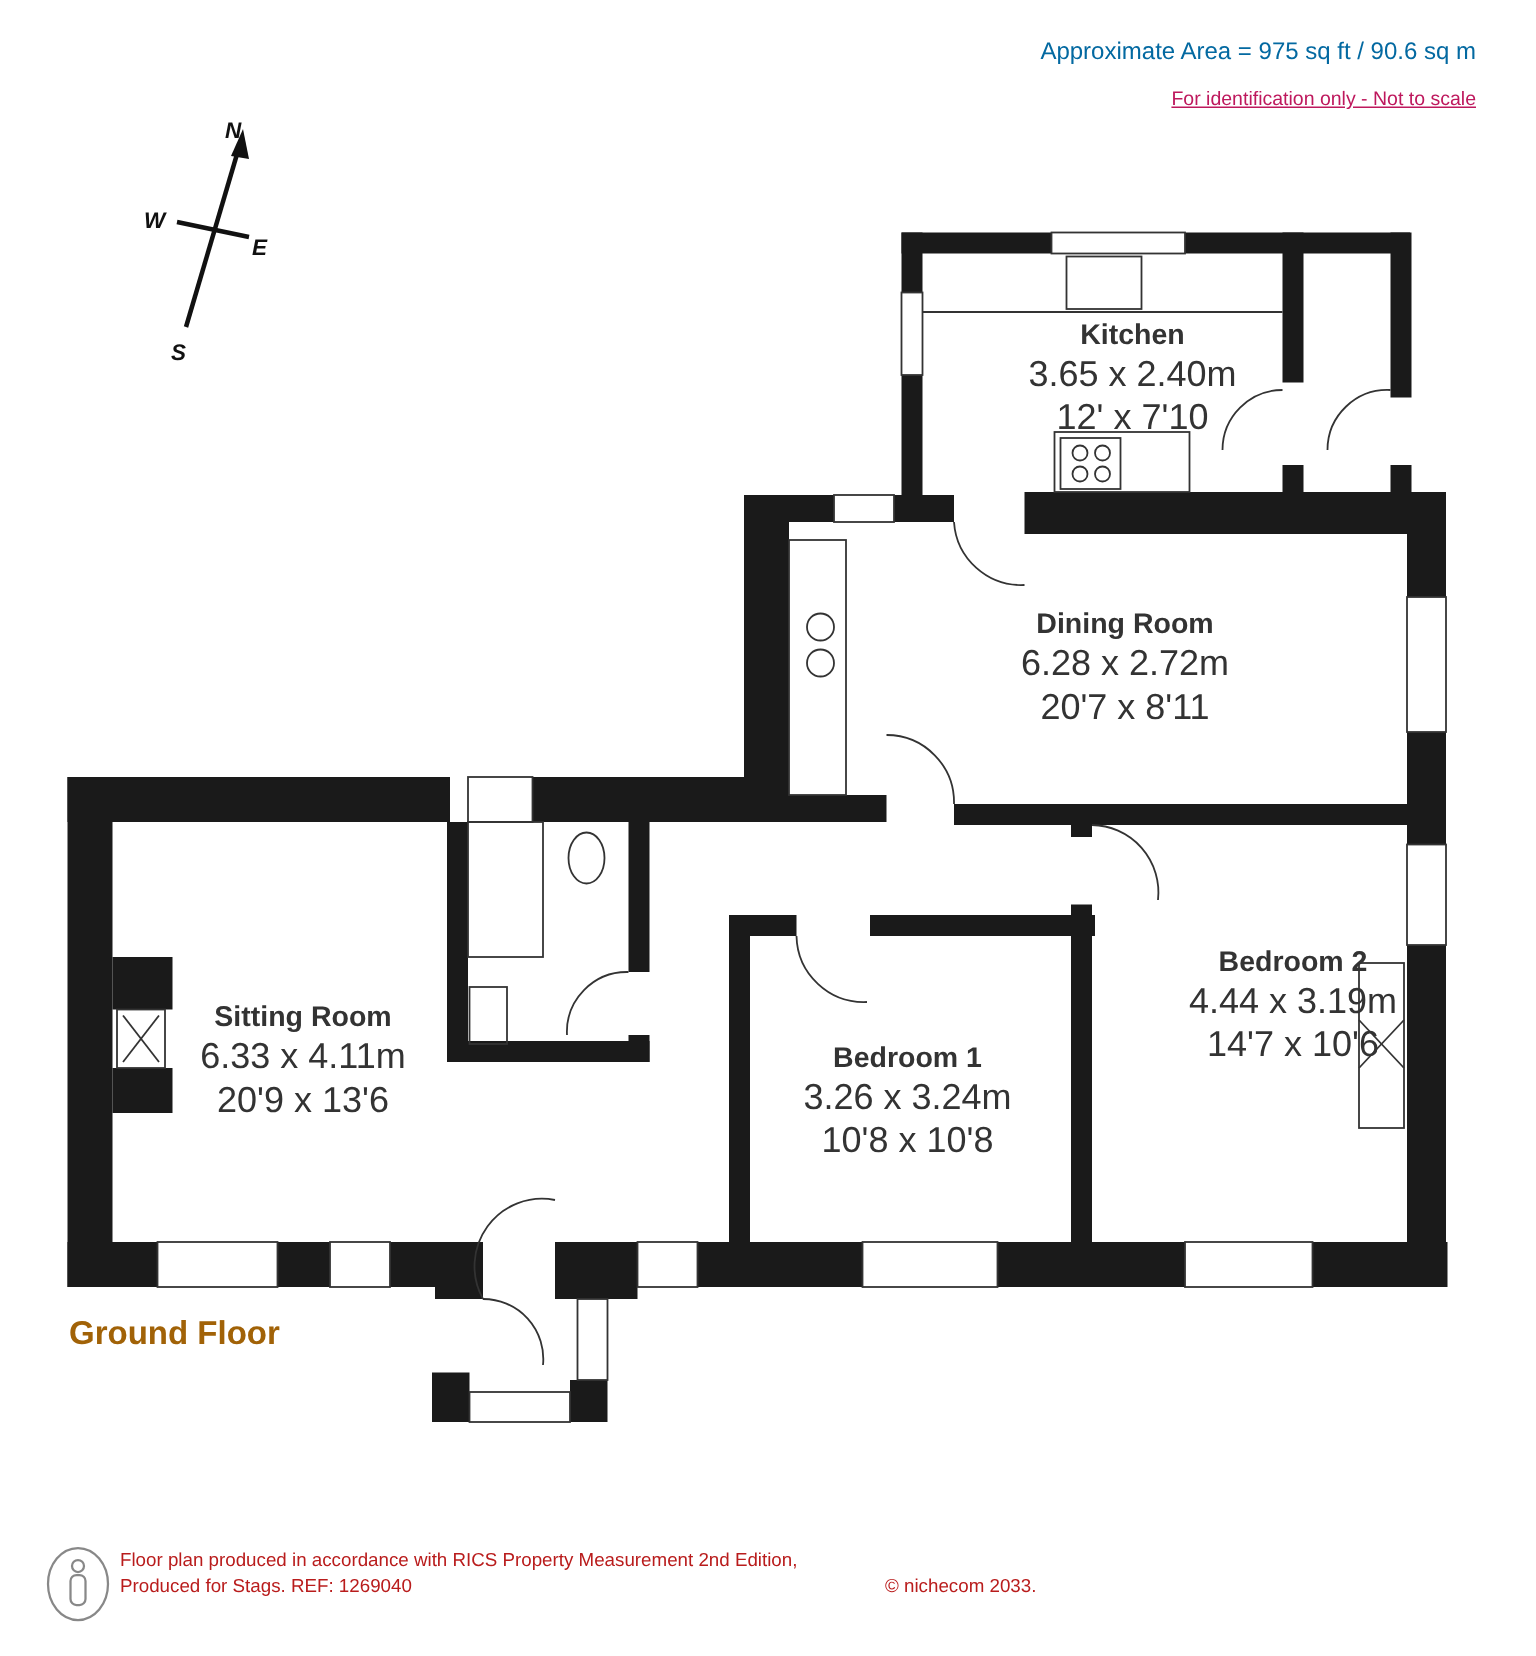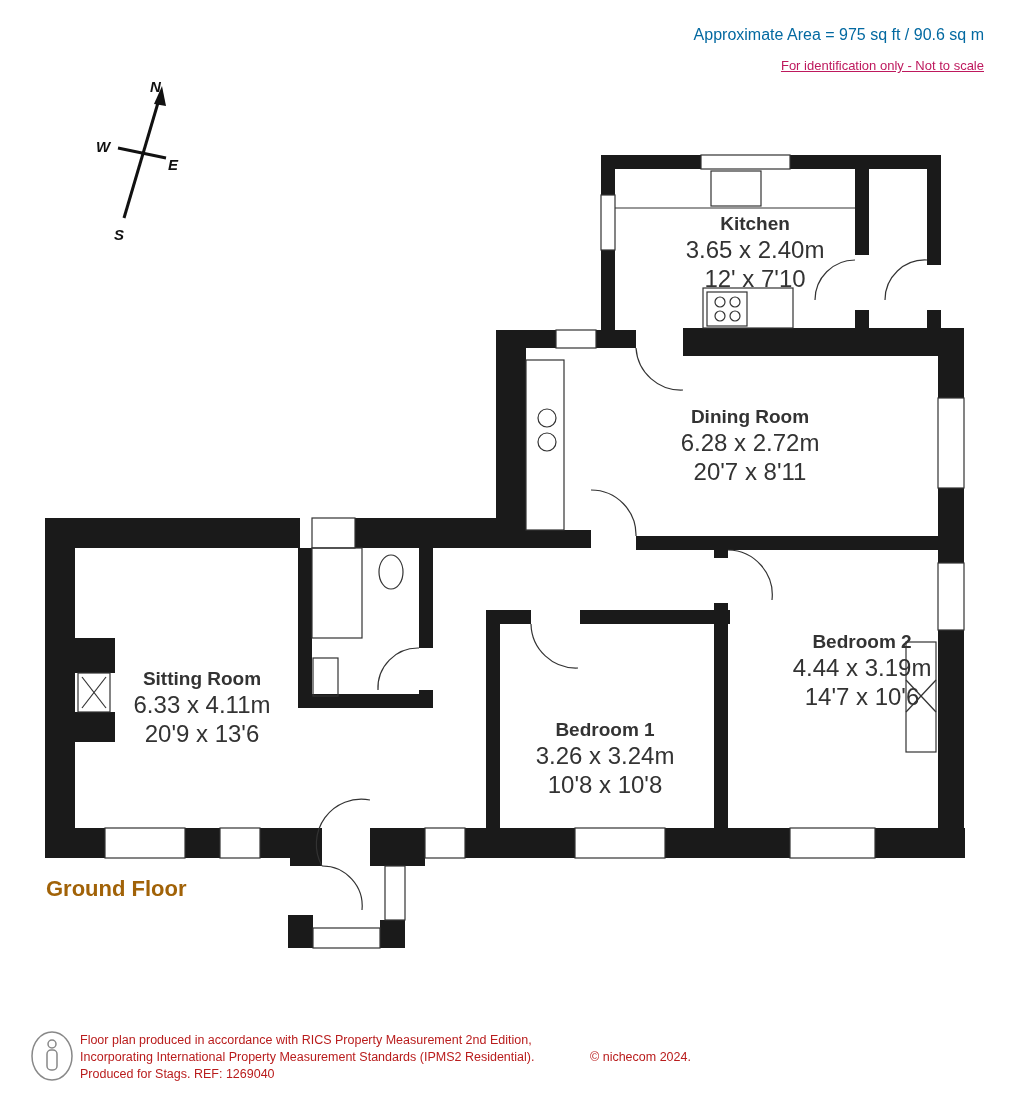--- a/index.html
+++ b/index.html
@@ -144,21 +144,21 @@
 <div class="label" style="left:750px;top:406px;">
   <div class="name">Dining Room</div>
   <div class="dim">6.28 x 2.72m</div>
   <div class="dim">20'7 x 8'11</div>
 </div>
 <div class="label" style="left:202px;top:668px;">
   <div class="name">Sitting Room</div>
   <div class="dim">6.33 x 4.11m</div>
   <div class="dim">20'9 x 13'6</div>
 </div>
-<div class="label" style="left:605px;top:695px;margin-top:24px;">
+<div class="label" style="left:605px;top:695px;">
   <div class="name">Bedroom 1</div>
   <div class="dim">3.26 x 3.24m</div>
   <div class="dim">10'8 x 10'8</div>
 </div>
 <div class="label" style="left:830px;top:631px;margin-left:32px;">
   <div class="name">Bedroom 2</div>
   <div class="dim">4.44 x 3.19m</div>
   <div class="dim">14'7 x 10'6</div>
 </div>
 
@@ -166,16 +166,15 @@
 
 <div class="info-icon">
   <svg width="44" height="52" viewBox="0 0 44 52">
     <ellipse cx="22" cy="26" rx="20" ry="24" fill="none" stroke="#888" stroke-width="1.5"></ellipse>
     <circle cx="22" cy="14" r="4" fill="none" stroke="#888" stroke-width="1.5"></circle>
     <rect x="17" y="20" width="10" height="20" rx="4" fill="none" stroke="#888" stroke-width="1.5"></rect>
   </svg>
 </div>
 <div class="footer">
   <div>Floor plan produced in accordance with RICS Property Measurement 2nd Edition,</div>
-  <div>Incorporating International Property Measurement Standards (IPMS2 Residential).</div>
   <div>Produced for Stags.   REF: 1269040</div>
-  <div class="copy">© nichecom 2024.</div>
+  <div class="copy">© nichecom 2033.</div>
 </div>
 
 </body></html>

